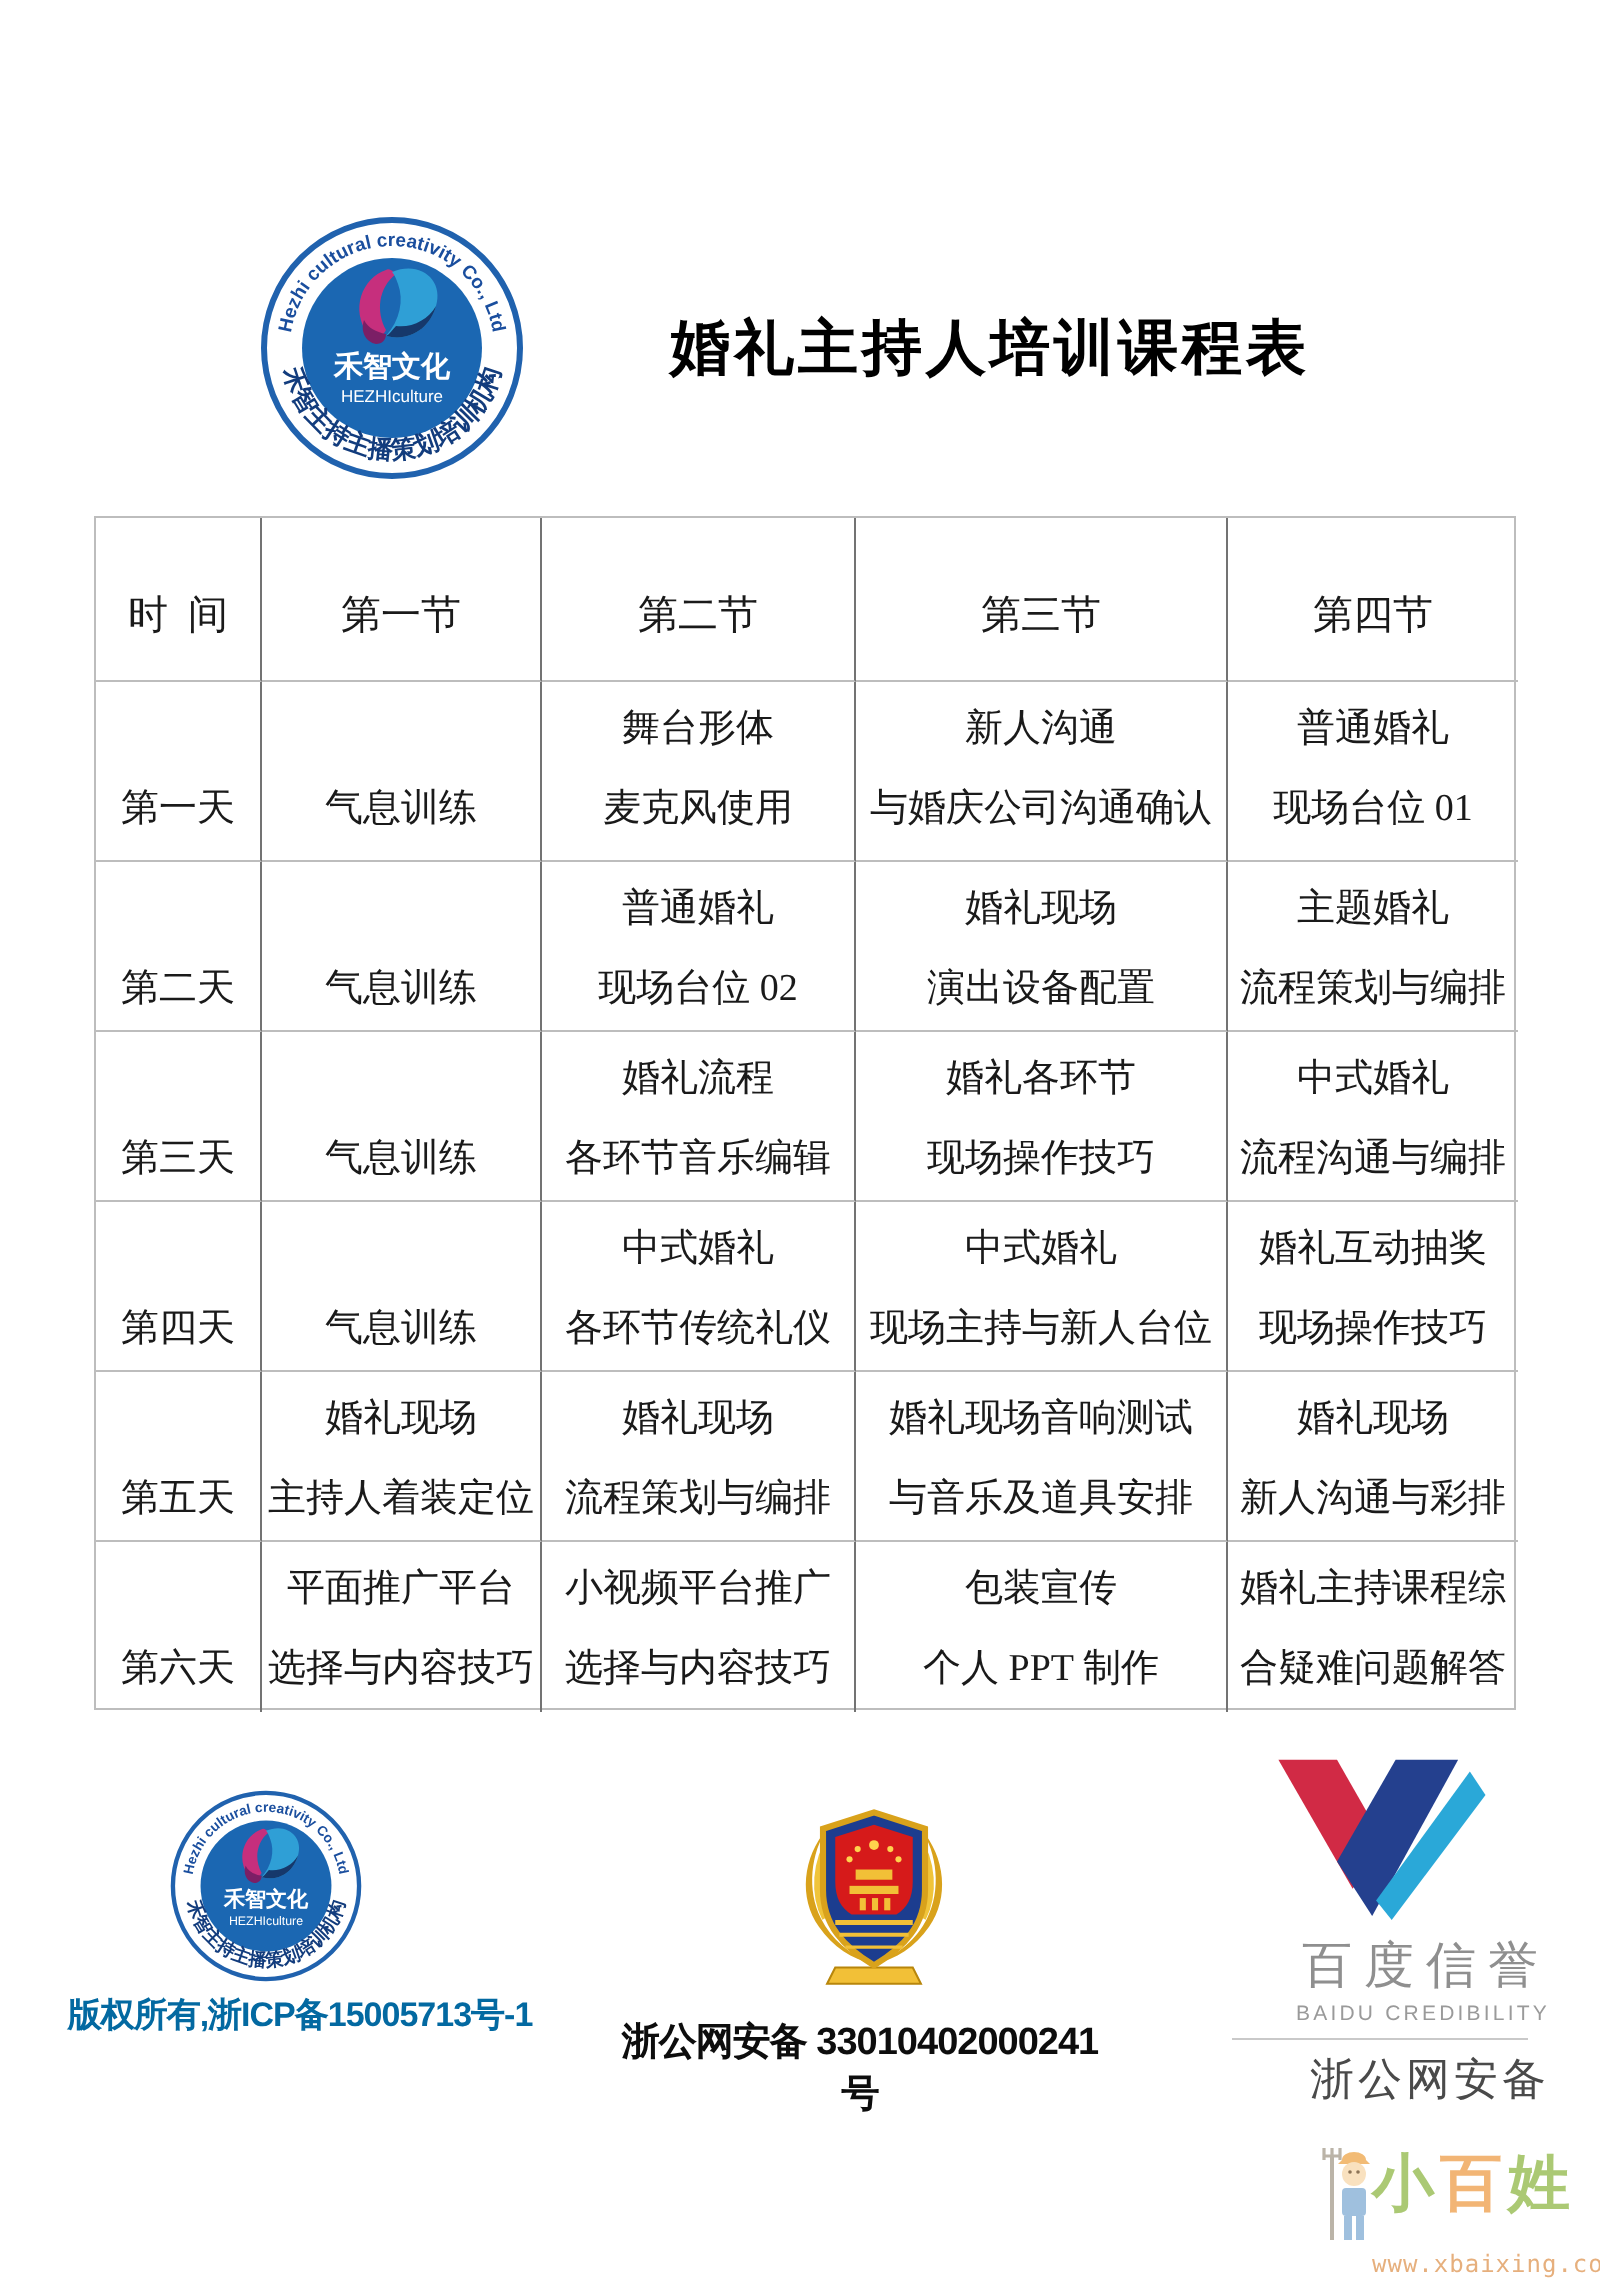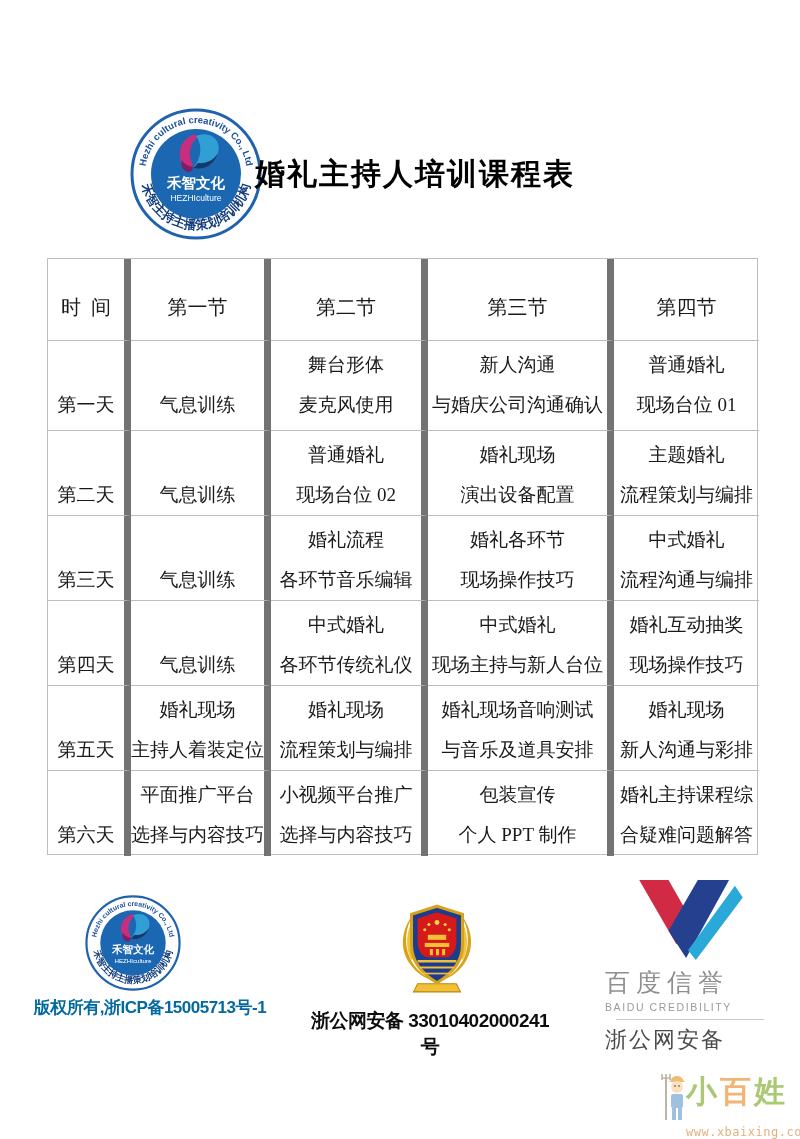--- a/index.html
+++ b/index.html
@@ -2,47 +2,47 @@
 <html><head>
 <meta charset="utf-8">
 <style>
   html,body{margin:0;padding:0;background:#ffffff;}
   .page{position:relative;width:800px;height:1139px;background:#fff;overflow:hidden;
         font-family:"Liberation Serif",serif;color:#1a1a1a;}
 
   
   .logo-main{position:absolute;left:130px;top:108px;width:132px;height:132px;}
   .logo-footer{position:absolute;left:85px;top:895px;width:96px;height:96px;}
-  .doc-title{position:absolute;left:255px;top:154px;width:400px;text-align:left;
+  .doc-title{position:absolute;left:255px;top:154px;width:400px;text-align:right;
              font-size:30px;font-weight:bold;letter-spacing:2px;color:#000;}
 
   
   .tbl{position:absolute;left:47px;top:258px;width:711px;height:597px;
        display:grid;grid-template-columns:83px 140px 157px 186px 145px;
        grid-template-rows:82px 90px 85px 85px 85px 85px 85px;
        border:1px solid #bdbdbd;box-sizing:border-box;font-size:19px;}
-  .tbl>div{border-right:7px solid #737373;border-bottom:1px solid #bdbdbd;
+  .tbl>div{border-right:1px solid #737373;border-bottom:1px solid #bdbdbd;
            box-sizing:border-box;overflow:hidden;}
   .tbl>div:nth-child(5n){border-right:none;}
   .tbl>div:nth-child(n+31){border-bottom:none;}
   .th{display:flex;align-items:center;justify-content:center;padding-top:16px;
       font-size:20px;white-space:pre;}
   .td{display:flex;flex-direction:column;align-items:center;padding-top:9px;}
   .td .l1{height:30px;line-height:30px;white-space:pre;}
   .td .l2{height:30px;line-height:30px;margin-top:10px;white-space:pre;}
 
   
   .icp-text{position:absolute;left:22px;top:996px;width:256px;text-align:center;
             font-family:"Liberation Sans",sans-serif;font-weight:bold;font-size:17px;
             letter-spacing:-0.5px;color:#0369a1;}
   .police-badge{position:absolute;left:391px;top:896px;width:92px;height:102px;}
   .police-text{position:absolute;left:310px;top:1008px;width:240px;text-align:center;
                font-family:"Liberation Sans",sans-serif;font-weight:bold;font-size:19px;
                letter-spacing:-0.5px;color:#0d0d0d;}
-  .baidu{position:absolute;left:605px;top:876px;width:170px;text-align:left;}
+  .baidu{position:absolute;left:605px;top:876px;width:170px;text-align:right;}
   .baidu-v{display:block;margin:0 auto;}
   .baidu-cn{margin-top:6px;font-size:25px;letter-spacing:6px;color:#8f8f8f;
             font-family:"Liberation Sans",sans-serif;}
   .baidu-en{margin-top:2px;font-size:10.5px;letter-spacing:1.6px;color:#9a9a9a;
             font-family:"Liberation Sans",sans-serif;}
   .baidu-line{width:148px;height:1px;background:#c9c9c9;margin:6px auto 5px auto;}
   .baidu-cert{font-size:22px;letter-spacing:2px;color:#4a4a4a;
               font-family:"Liberation Sans",sans-serif;}
 
   

